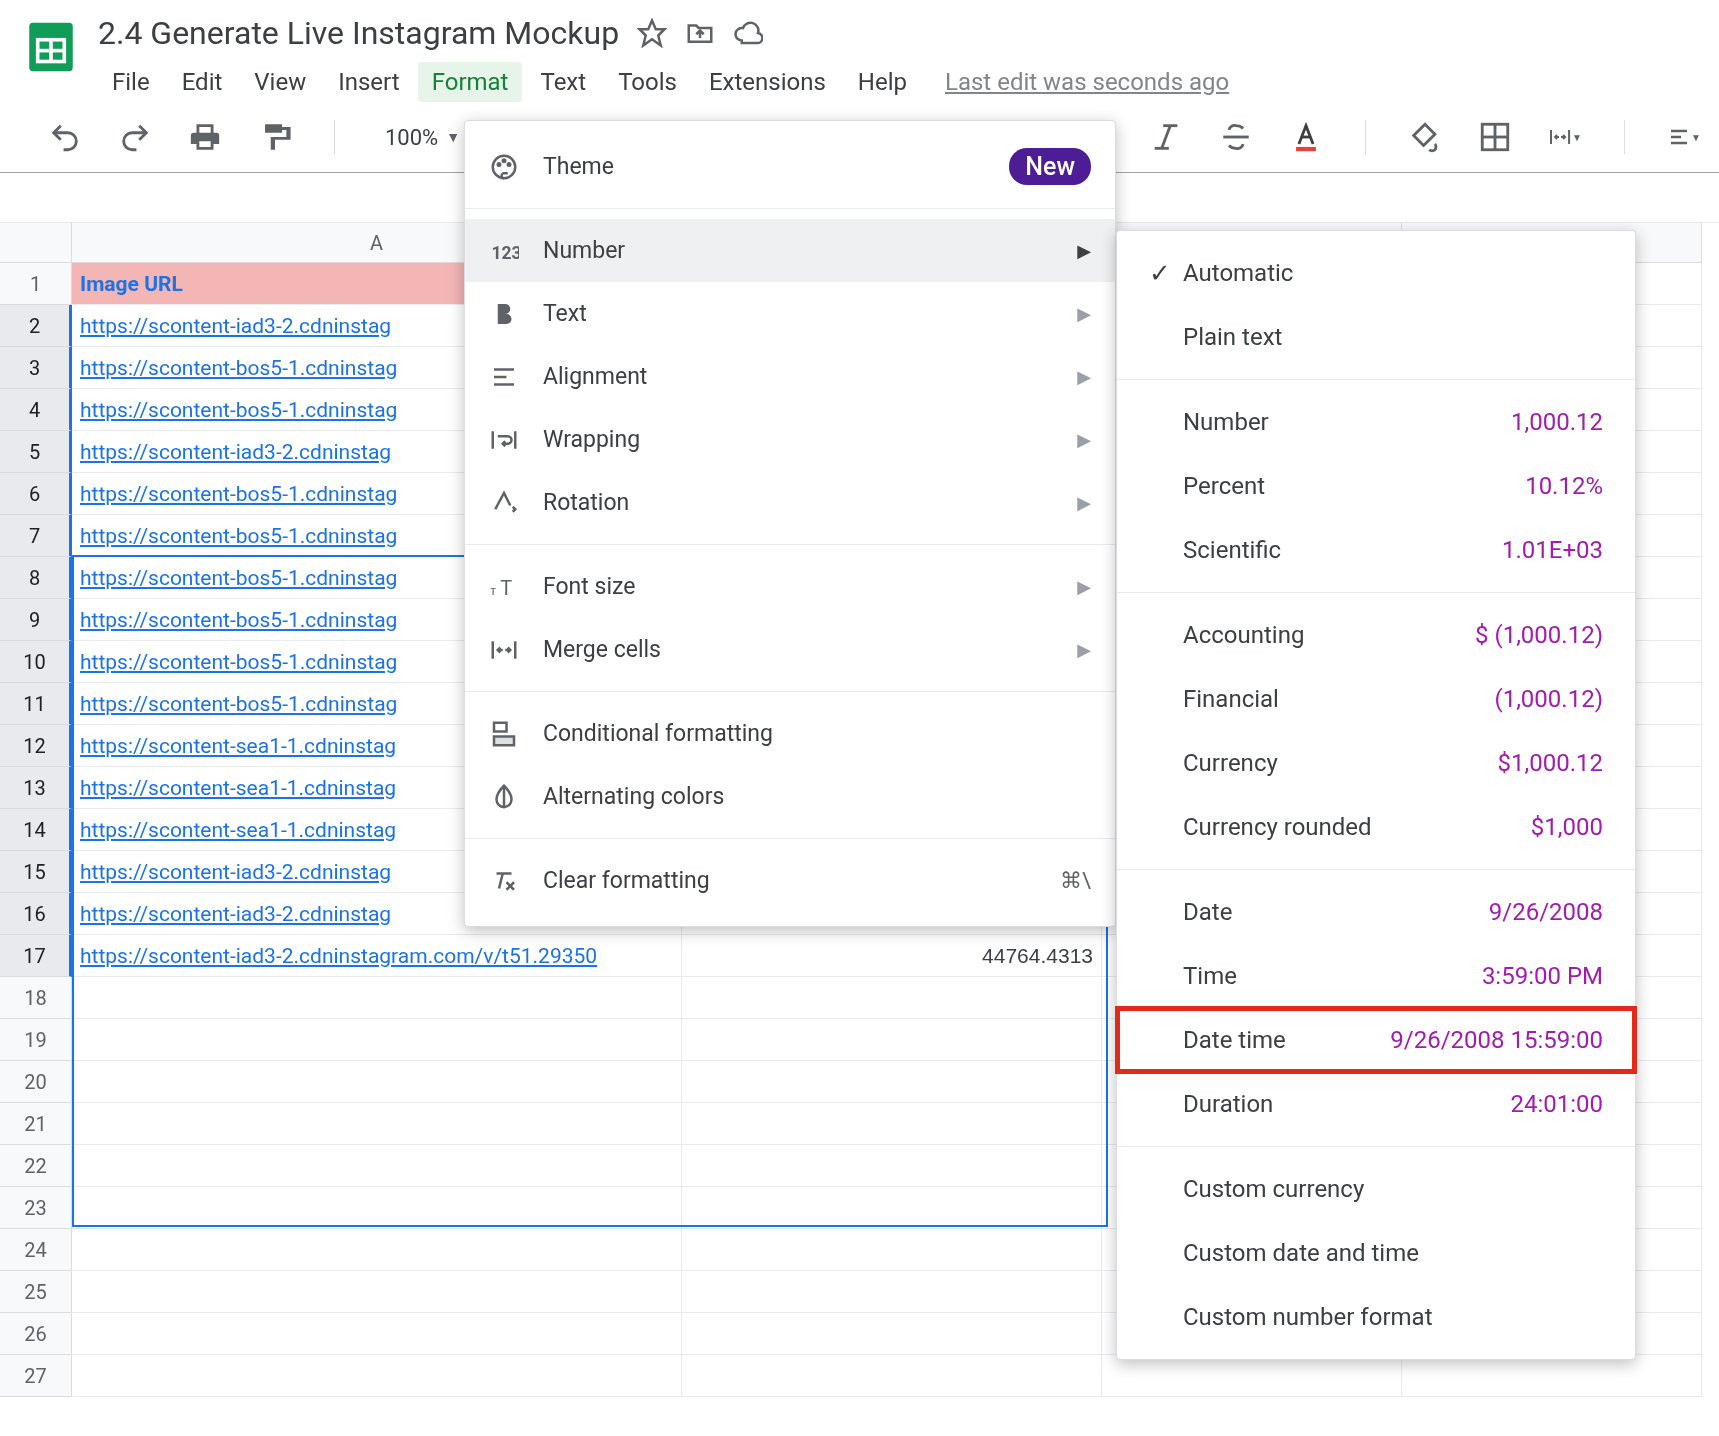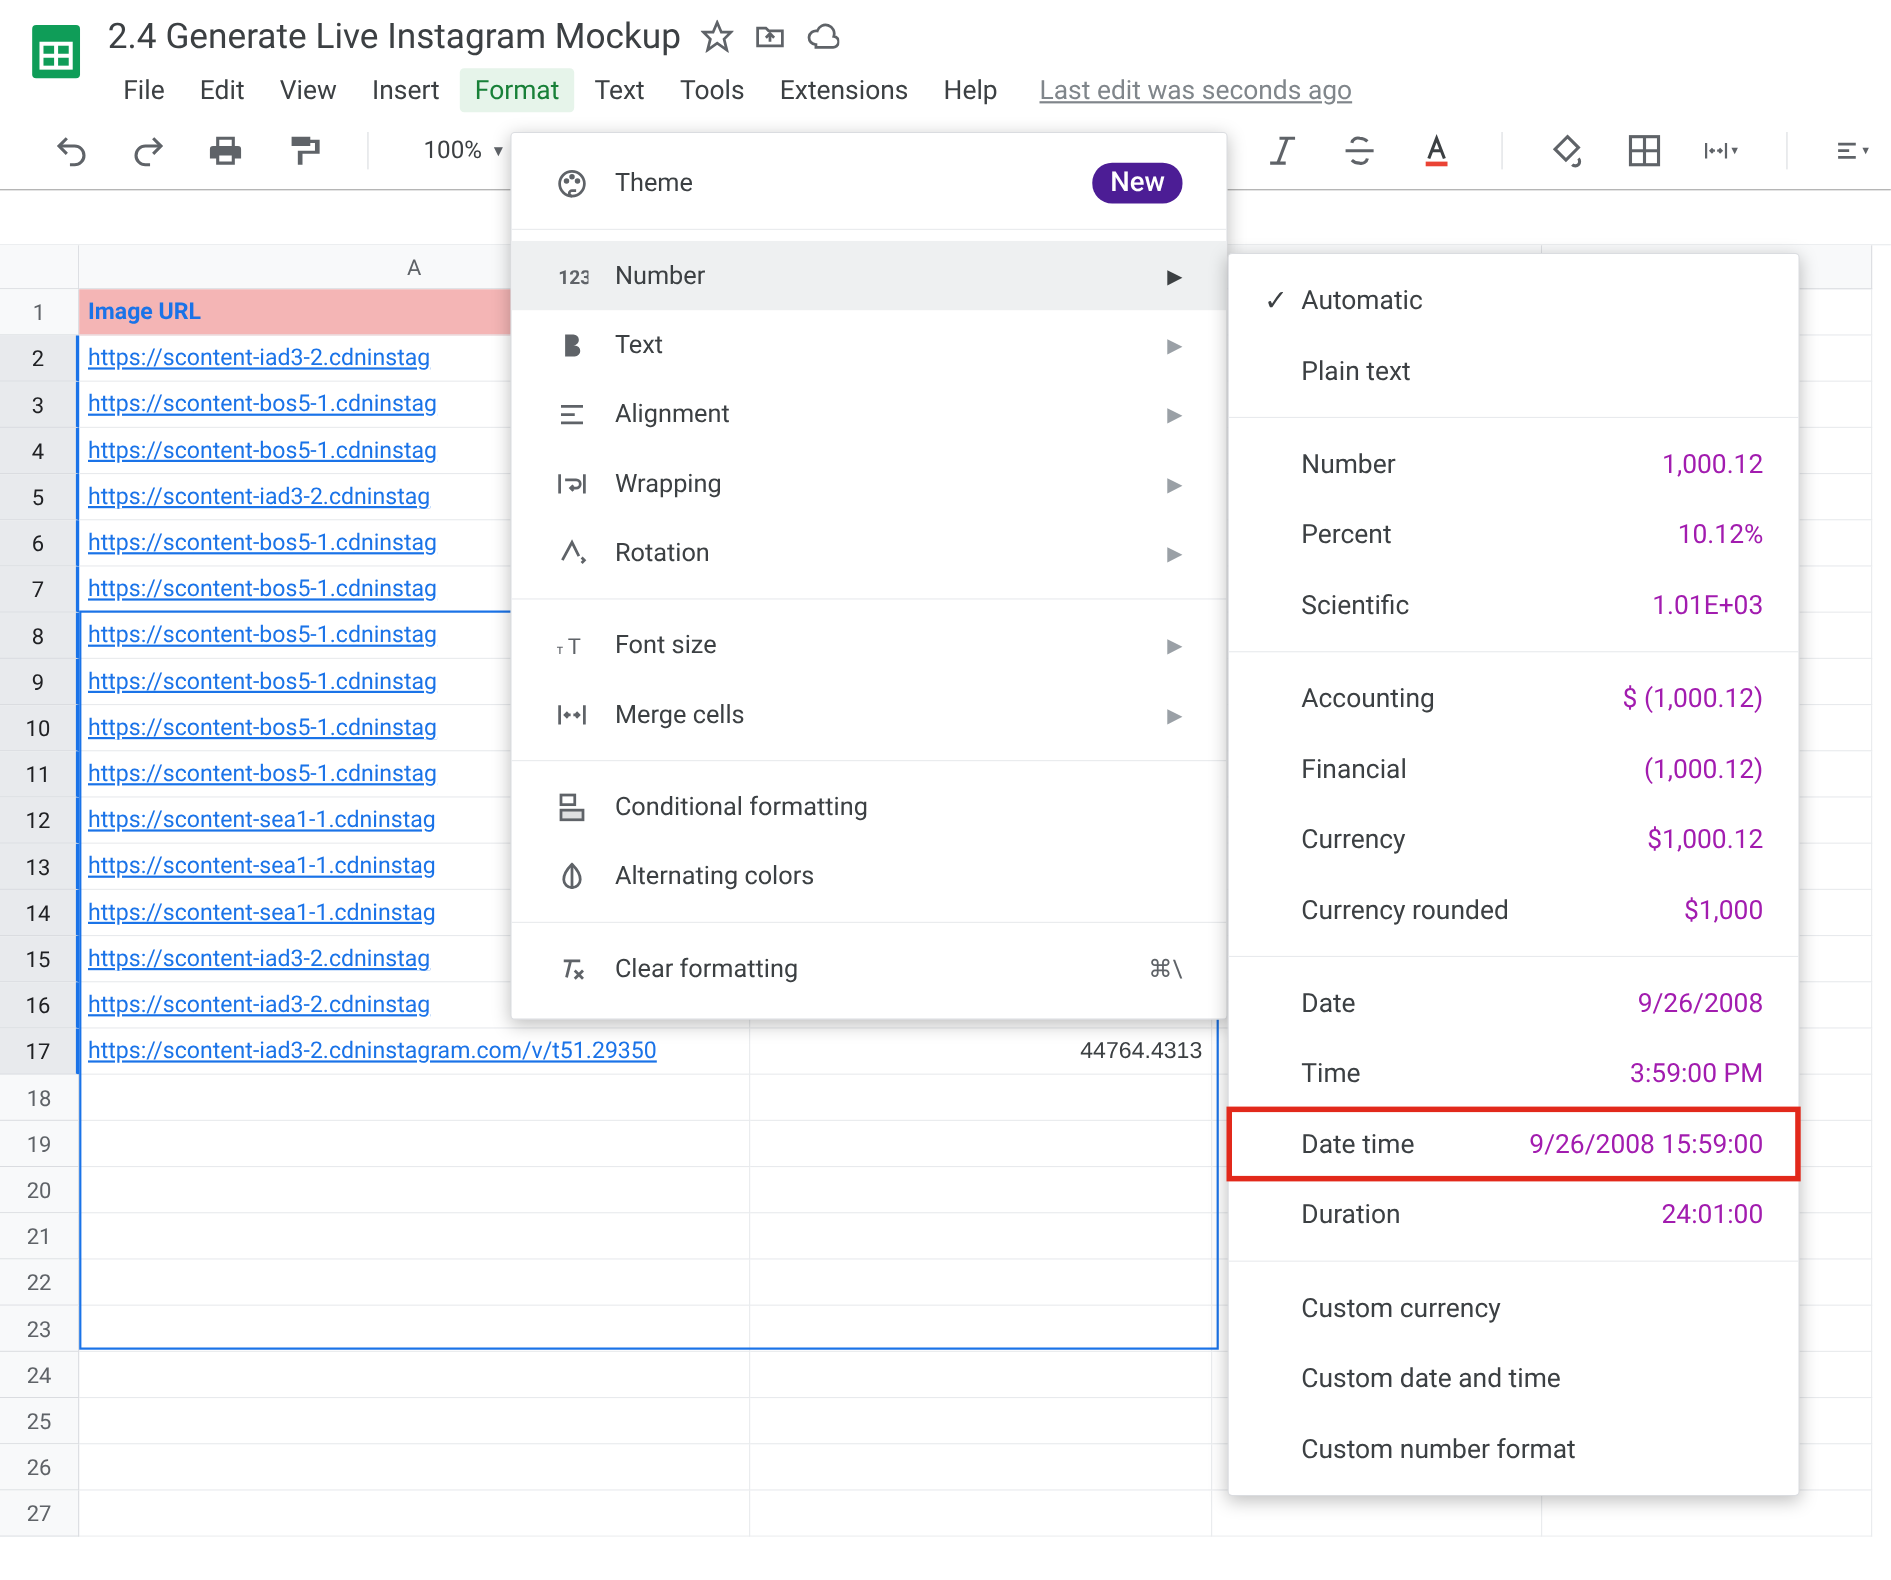--- a/index.html
+++ b/index.html
@@ -85,21 +85,21 @@
 
   
   .menu-pop {
     position:absolute; top:120px; left:464px; width:652px;
     background:#fff; border:1px solid #dadce0; border-radius:4px;
     box-shadow: 0 4px 16px rgba(0,0,0,.25);
     padding: 14px 0;
     z-index:10;
   }
   .menu-row {
-    display:flex; align-items:center; height:63px; padding:0 40px; gap:24px;
+    display:flex; align-items:center; height:63px; padding:0 24px; gap:24px;
     font-size:23px; color:#3c4043;
   }
   .menu-row.highlight{ background:#eef0f1;}
   .menu-row .mi-icon{ width:30px; height:30px; color:#5f6368; display:flex; align-items:center; justify-content:center; flex:none;}
   .menu-row .mi-icon svg{width:100%;height:100%;}
   .menu-row .arrow{ margin-left:auto; font-size:18px; color:#3c4043;}
   .menu-row .shortcut{ margin-left:auto; font-size:22px; color:#5f6368;}
   .menu-divider{ height:1px; background:#e8eaed; margin:10px 0;}
   .new-pill{
     margin-left:auto; background:#4c1d95; color:#fff;

